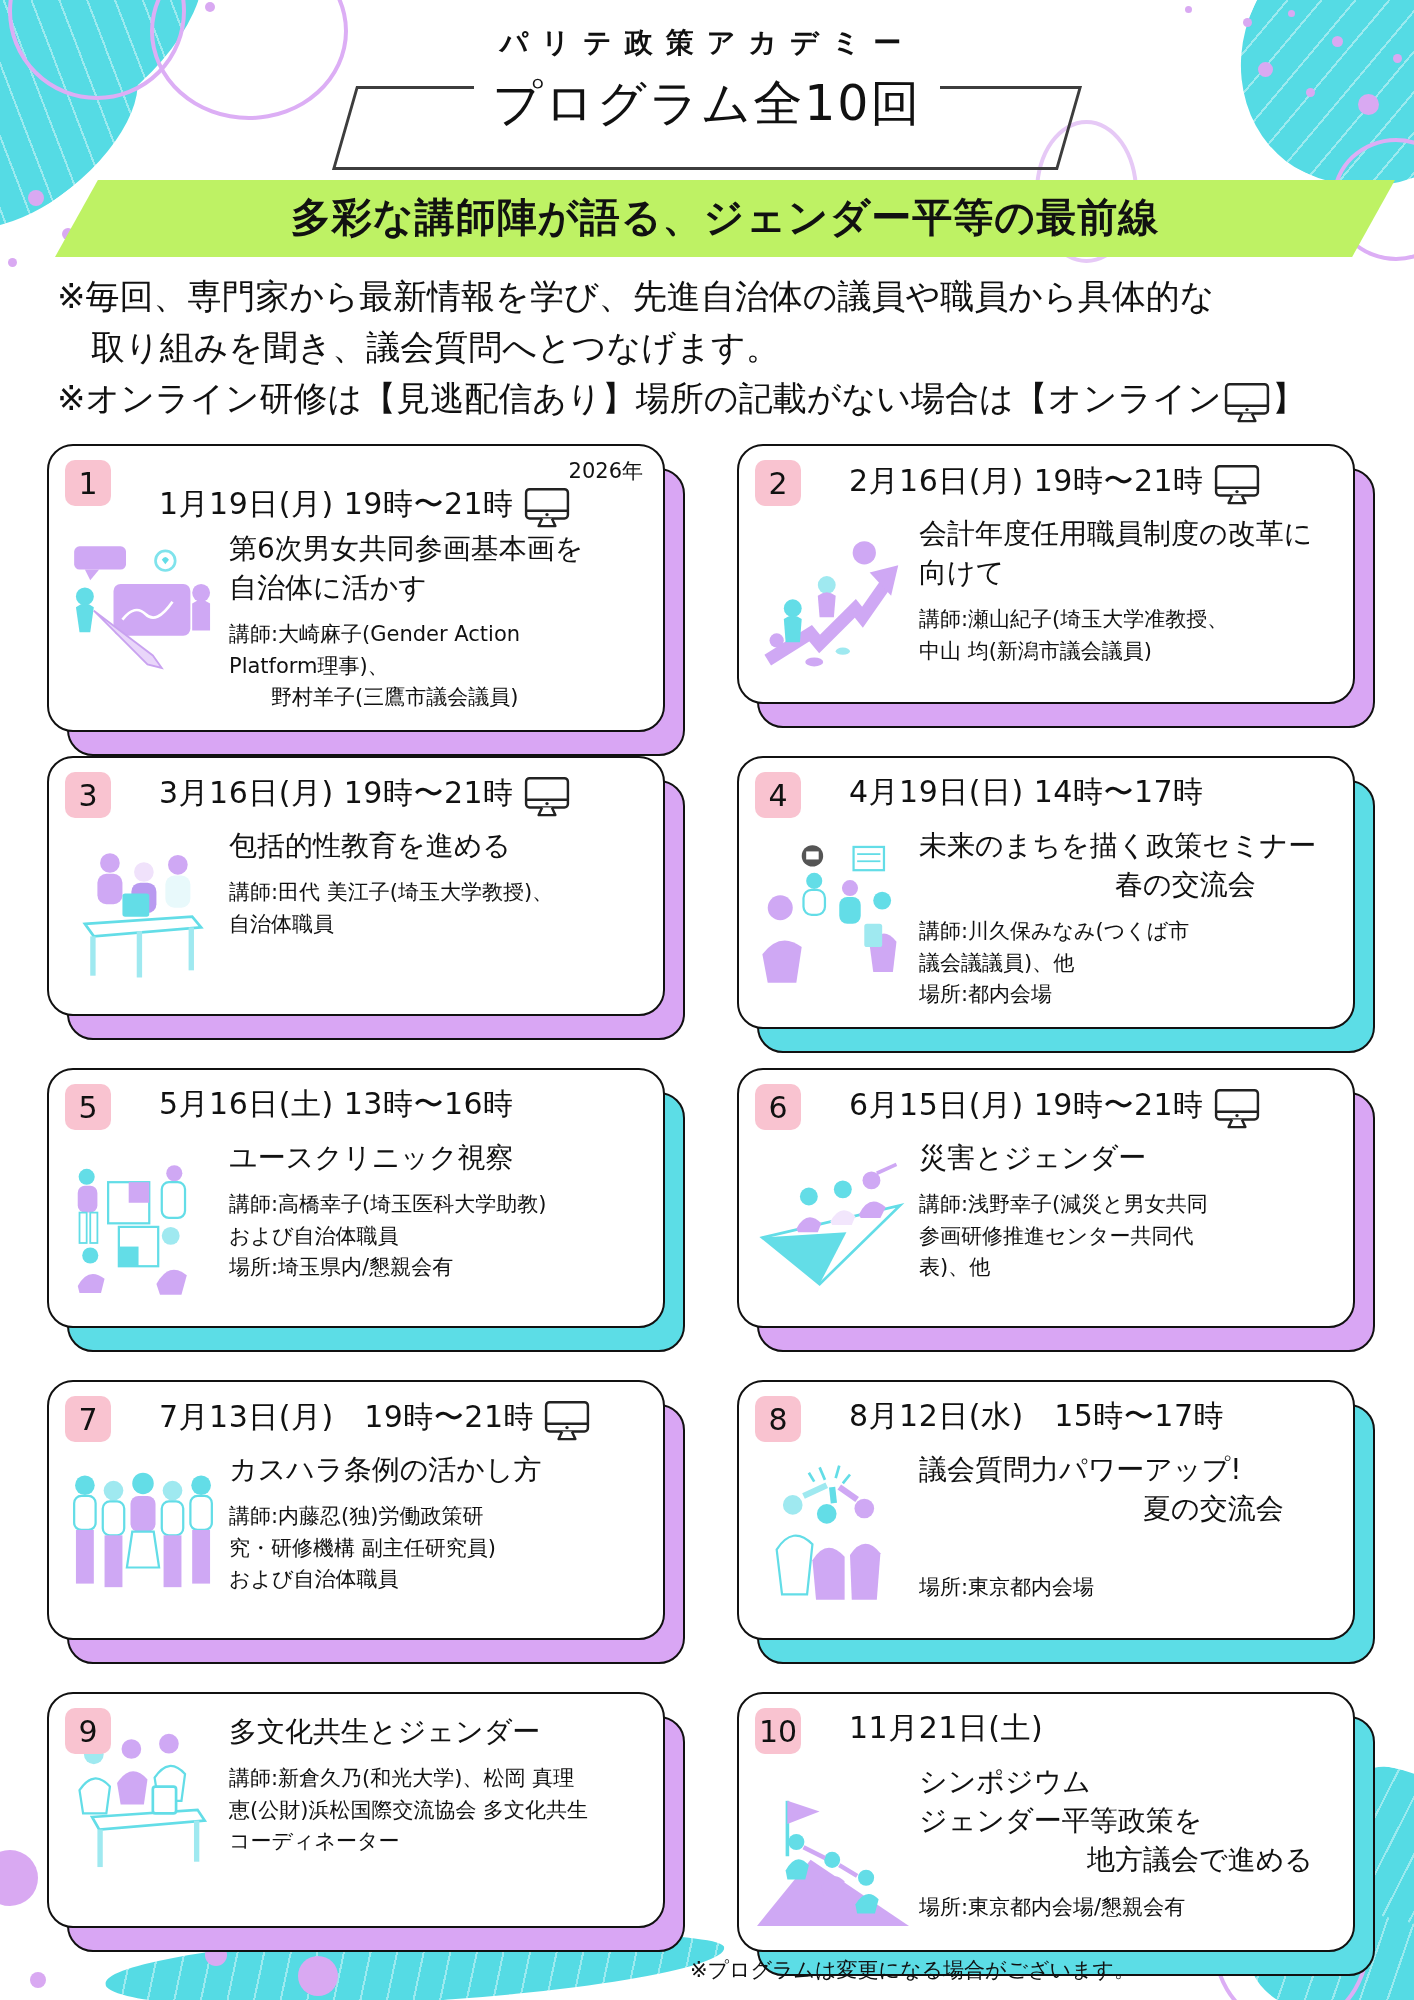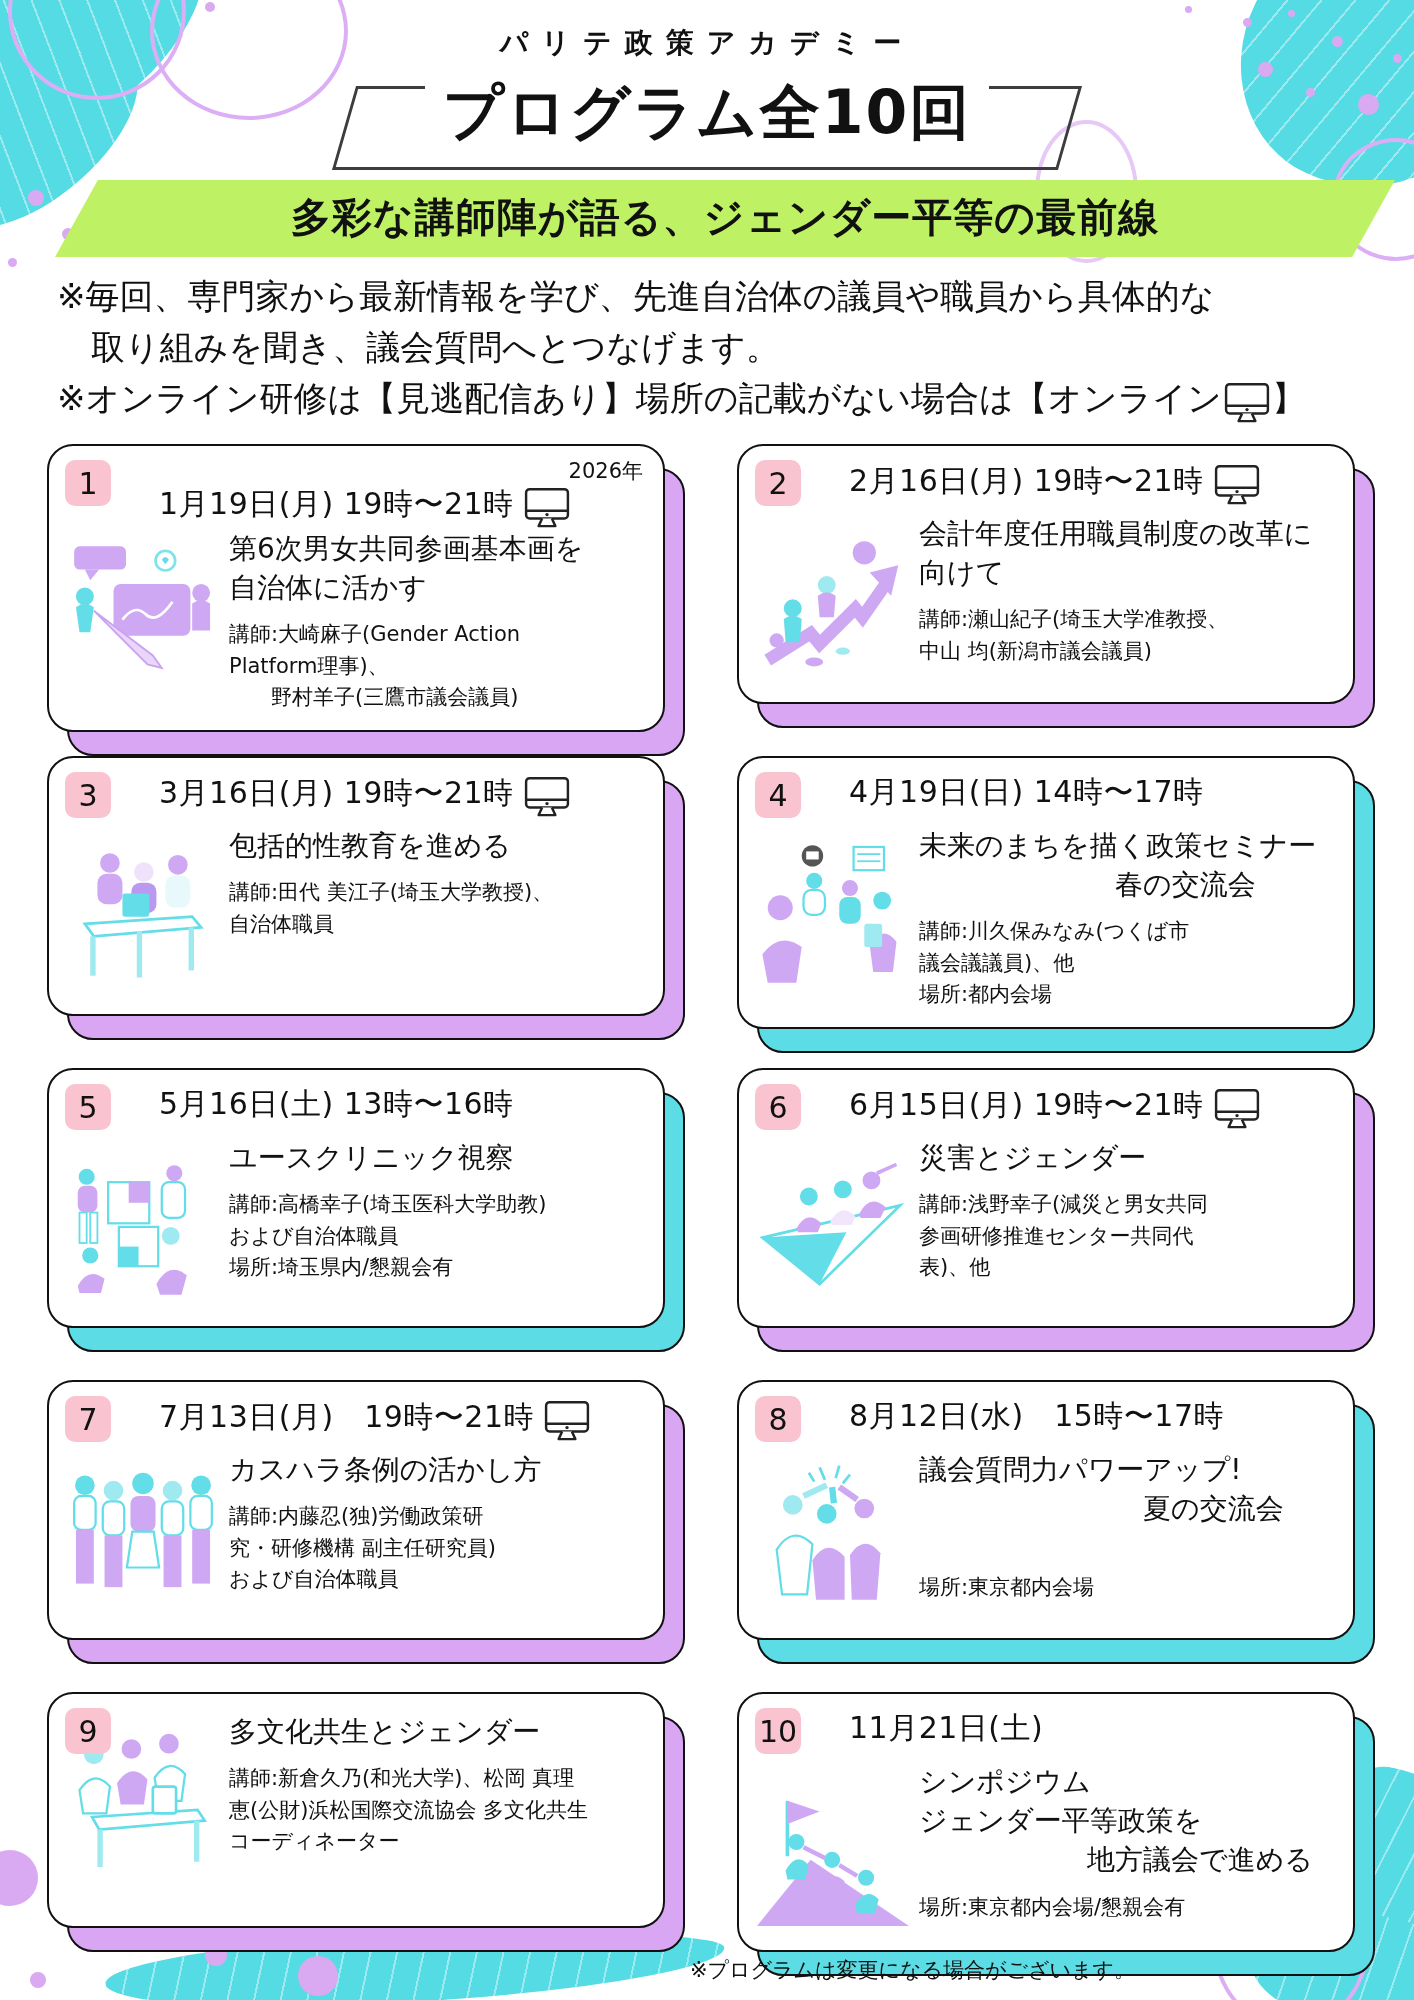--- a/index.html
+++ b/index.html
@@ -28,21 +28,21 @@
   .tr-r{left:1332px;top:138px;width:120px;height:115px;}
   .banner-r{left:1035px;top:120px;width:95px;height:135px;border-color:#e6c9f6;z-index:1;}
   .br-r{left:1212px;top:1852px;width:150px;height:170px;}
   
   header{position:relative;z-index:2;text-align:center;padding-top:24px;}
   .subtitle{font-size:28px;letter-spacing:13px;font-weight:600;font-family:Liberation Serif, serif;}
   .title-wrap{position:relative;margin-top:8px;height:104px;}
   .title-frame{position:absolute;left:50%;top:16px;transform:translateX(-50%) skewX(-16deg);
     width:720px;height:78px;border:3px solid #3d3d3d;}
   .main-title{position:relative;display:inline-block;background:#fff;padding:0 18px;
-    font-size:60px;font-weight:700;line-height:1.4;letter-spacing:2px;}
+    font-size:49px;font-weight:400;line-height:1.4;letter-spacing:2px;}
   .banner{position:relative;z-index:2;margin:6px 0 0 55px;width:1340px;background:#bef264;
     clip-path:polygon(3.2% 0,100% 0,96.8% 100%,0 100%);
     font-size:40px;font-weight:900;text-align:center;padding:10px 0 12px;letter-spacing:1px;}
   
   .intro{position:relative;z-index:2;margin:14px 0 16px 57px;font-size:34px;line-height:1.5;}
   .intro p{margin:0;white-space:pre-line;}
   .intro .line2{display:flex;align-items:center;white-space:pre;text-align:right;}
   .intro-monitor{display:inline-flex;margin:0 2px;position:relative;top:4px;}
   
   .grid{position:relative;z-index:2;margin-top:20px;padding:0 44px 0 47px;display:grid;

